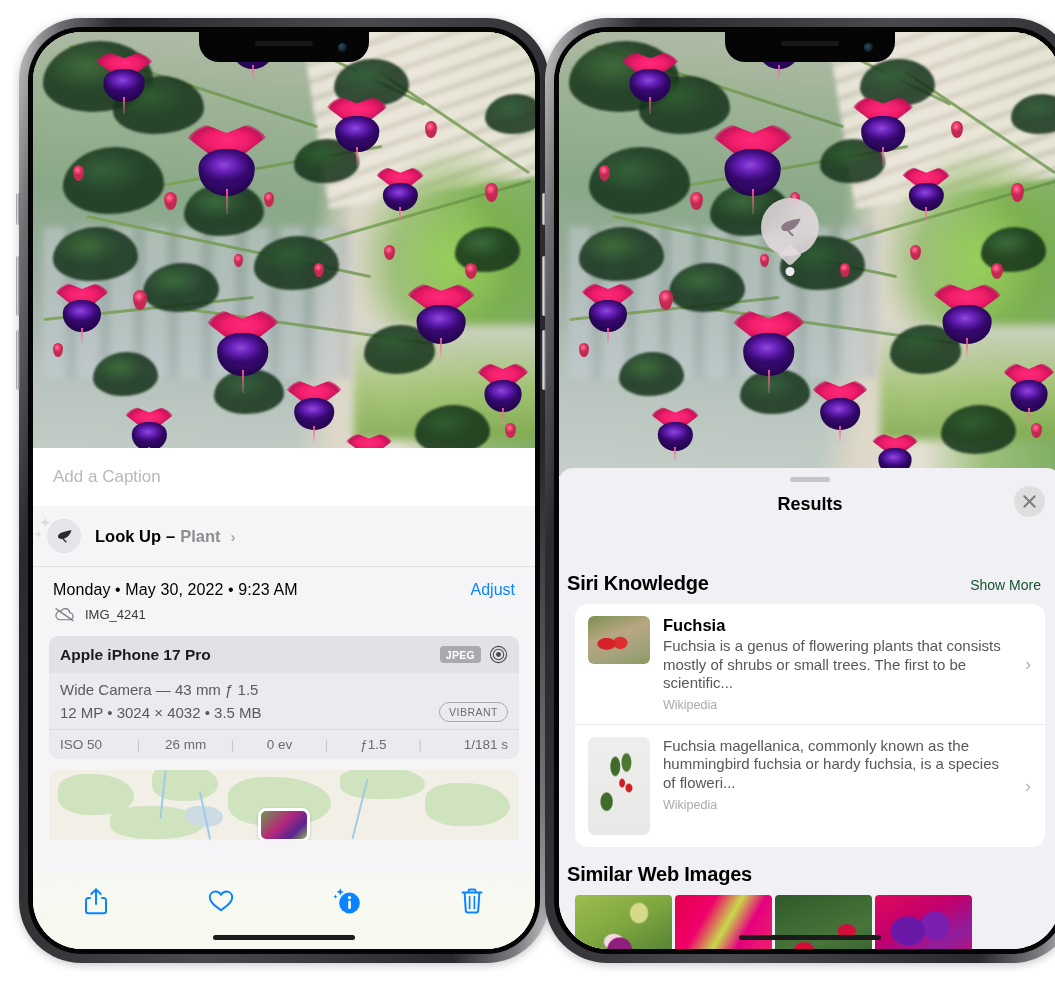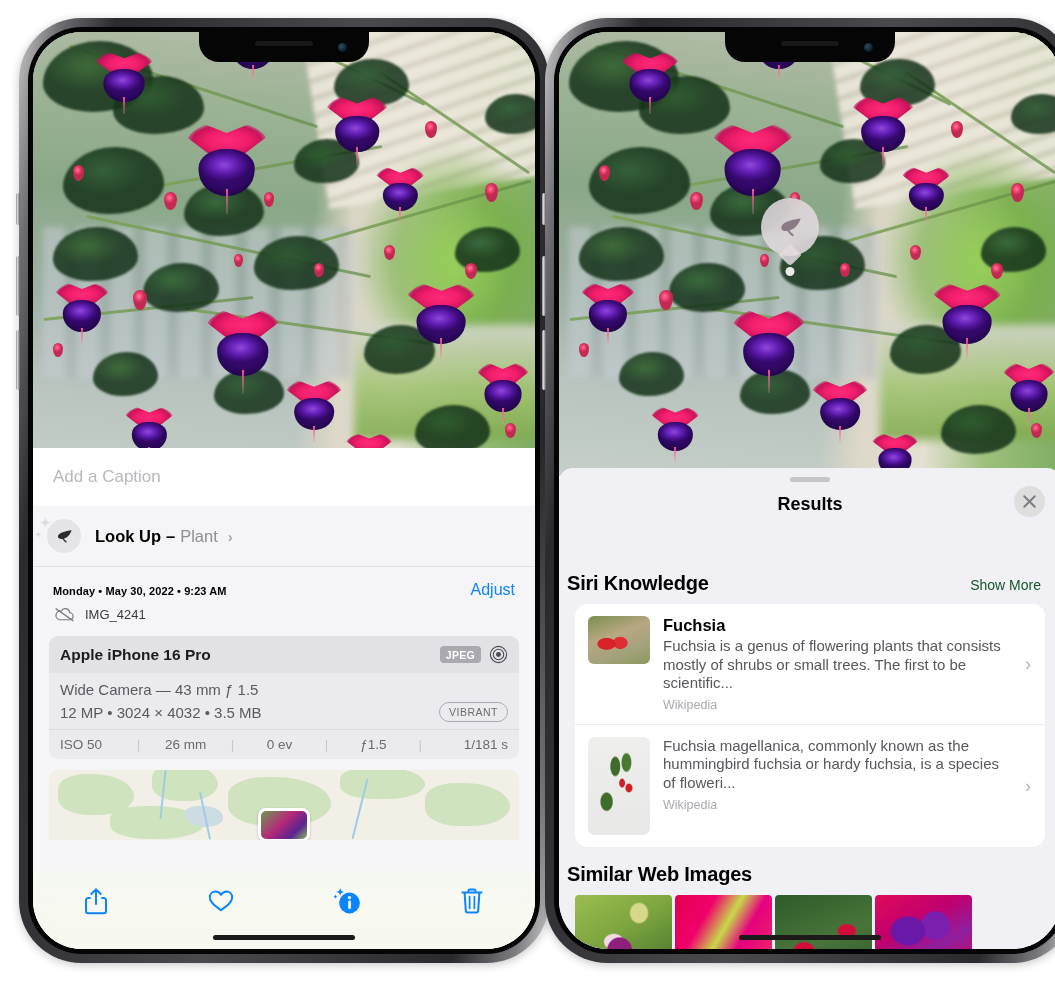--- a/index.html
+++ b/index.html
@@ -205,28 +205,28 @@
   .spark.s1 { left: -8px; top: -4px;  font-size: 15px; }
   .spark.s2 { left: -13px; top: 11px; font-size: 10px; }
   .lookup-text {
     margin-left: 14px;
     font-size: 16.5px;
     font-weight: 700;
     color: #000;
     display: flex; align-items: baseline; gap: 5px;
   }
   .lookup-text .dash { font-weight: 700; }
-  .lookup-text .val { font-weight: 400; color: #8e8e93; }
+  .lookup-text .val { font-weight: 700; color: #8e8e93; }
   .chev-sm { margin-left: 5px; color: #a9a9af; font-size: 15px; }
 
   .meta-block { padding: 14px 20px 10px 20px; }
   .meta-row1 {
     display: flex; align-items: baseline; justify-content: space-between;
   }
-  .meta-date { font-size: 11px; font-weight: 700; color: #000; letter-spacing: .1px; }
+  .meta-date { font-size: 16px; font-weight: 400; color: #000; letter-spacing: .1px; }
   .adjust { font-size: 16px; color: #0a84ff; }
   .meta-row2 { display: flex; align-items: center; gap: 9px; margin-top: 7px; }
   .meta-file { font-size: 13px; color: #3a3a3c; }
 
   .cam-card {
     margin: 4px 16px 0 16px;
     background: #ebebef;
     border-radius: 9px;
     overflow: hidden;
   }
@@ -583,21 +583,21 @@
               <svg width="23" height="16" viewBox="0 0 26 18">
                 <path d="M7.4 15.5h11.1a4 4 0 0 0 .4-8 5.2 5.2 0 0 0-9.8-1.7A4.4 4.4 0 0 0 7.4 15.5z" fill="none" stroke="#7a7a80" stroke-width="1.4"></path>
                 <line x1="3.5" y1="3" x2="22.5" y2="16.5" stroke="#7a7a80" stroke-width="1.5" stroke-linecap="round"></line>
               </svg>
               <span class="meta-file">IMG_4241</span>
             </div>
           </div>
 
           <div class="cam-card">
             <div class="cam-head">
-              <span class="cam-name">Apple iPhone 16 Pro</span>
+              <span class="cam-name">Apple iPhone 17 Pro</span>
               <span class="cam-head-right">
                 <span class="chip-jpeg">JPEG</span>
                 <svg width="19" height="19" viewBox="0 0 24 24">
                   <circle cx="12" cy="12" r="10.2" fill="none" stroke="#4a4a50" stroke-width="1.4"></circle>
                   <circle cx="12" cy="12" r="6.6" fill="none" stroke="#4a4a50" stroke-width="1.3"></circle>
                   <circle cx="12" cy="12" r="3.1" fill="#4a4a50"></circle>
                 </svg>
               </span>
             </div>
             <div class="cam-body">

